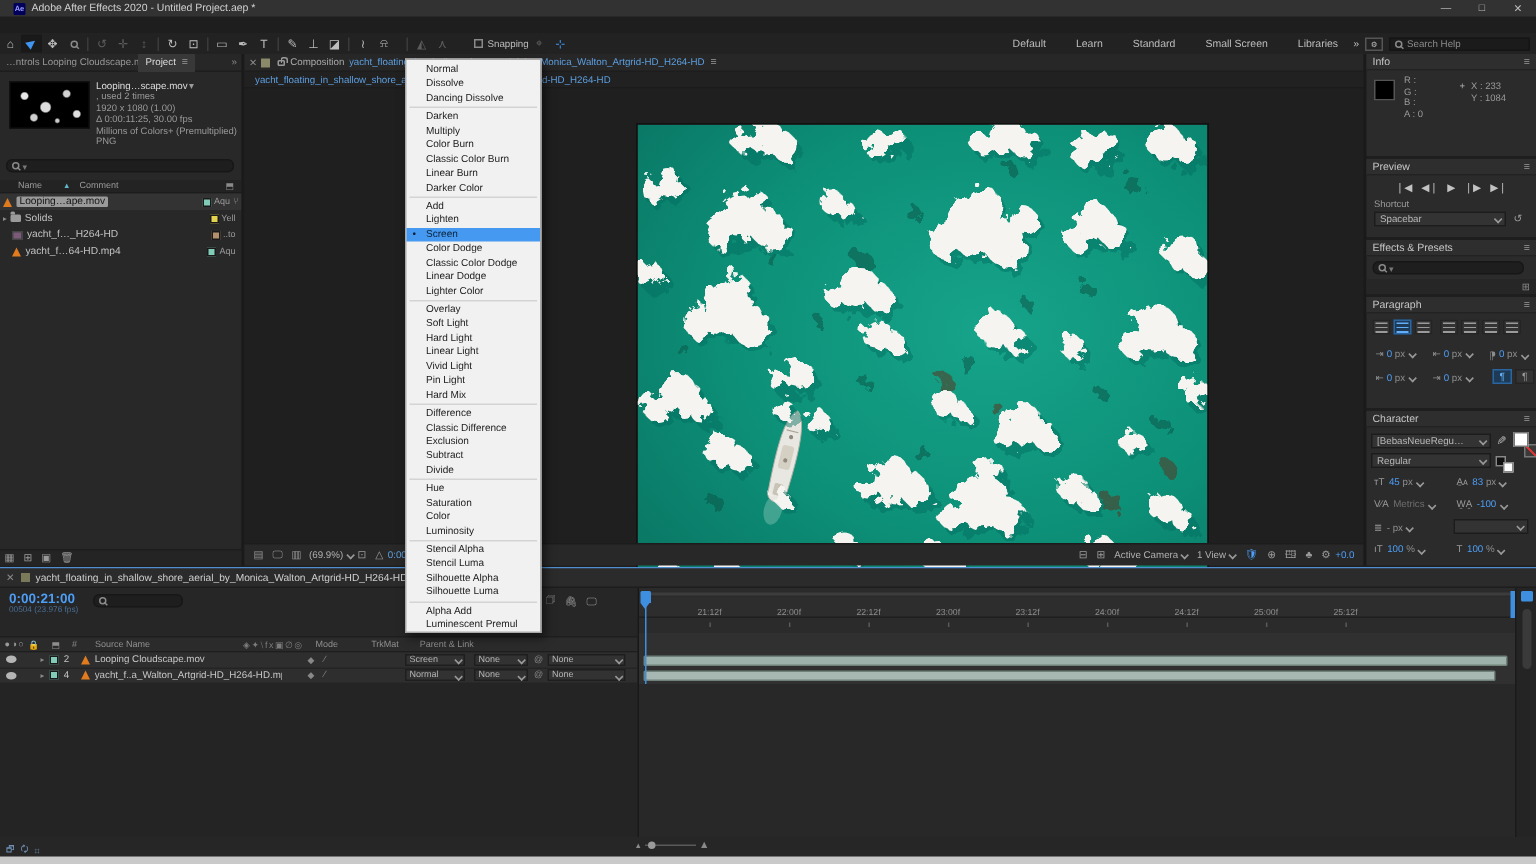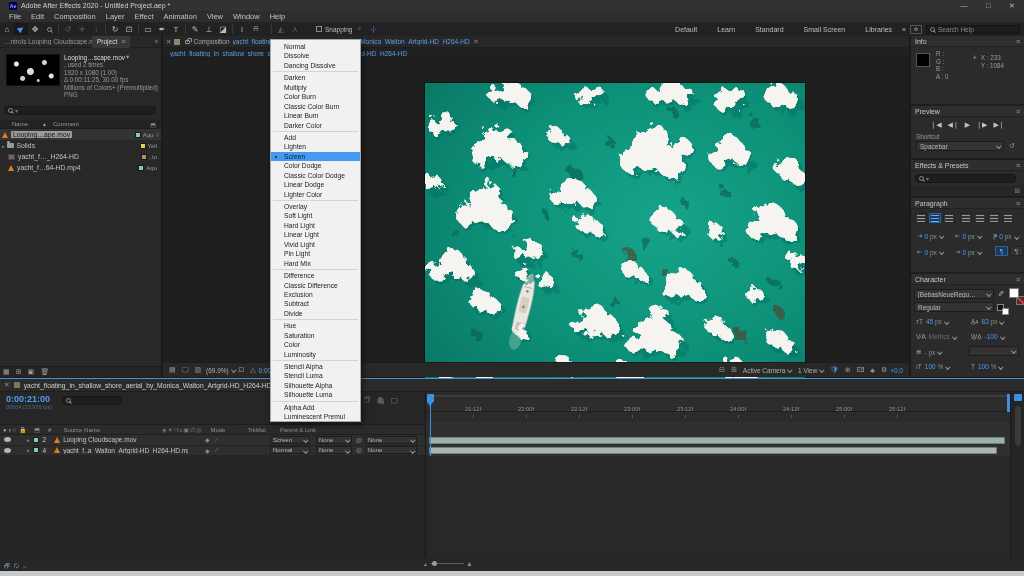--- a/index.html
+++ b/index.html
@@ -111,31 +111,20 @@
   <div id="titlebar" class="abs">
     <div id="ae-logo">Ae</div>
     <span>Adobe After Effects 2020 - Untitled Project.aep *</span>
     <div id="win-controls">
       <span>—</span>
       <span>□</span>
       <span>✕</span>
     </div>
   </div>
 
-  <div id="menubar" class="abs">
-    <span>File</span>
-    <span>Edit</span>
-    <span>Composition</span>
-    <span>Layer</span>
-    <span>Effect</span>
-    <span>Animation</span>
-    <span>View</span>
-    <span>Window</span>
-    <span>Help</span>
-  </div>
 
   <div id="toolbar" class="abs">
     <div class="tool">⌂</div>
     <div class="tool active">
         <div class="sel-arrow"></div>
       </div>
     <div class="tool">✥</div>
     <div class="tool">
         <span class="lens"></span>
       </div>

